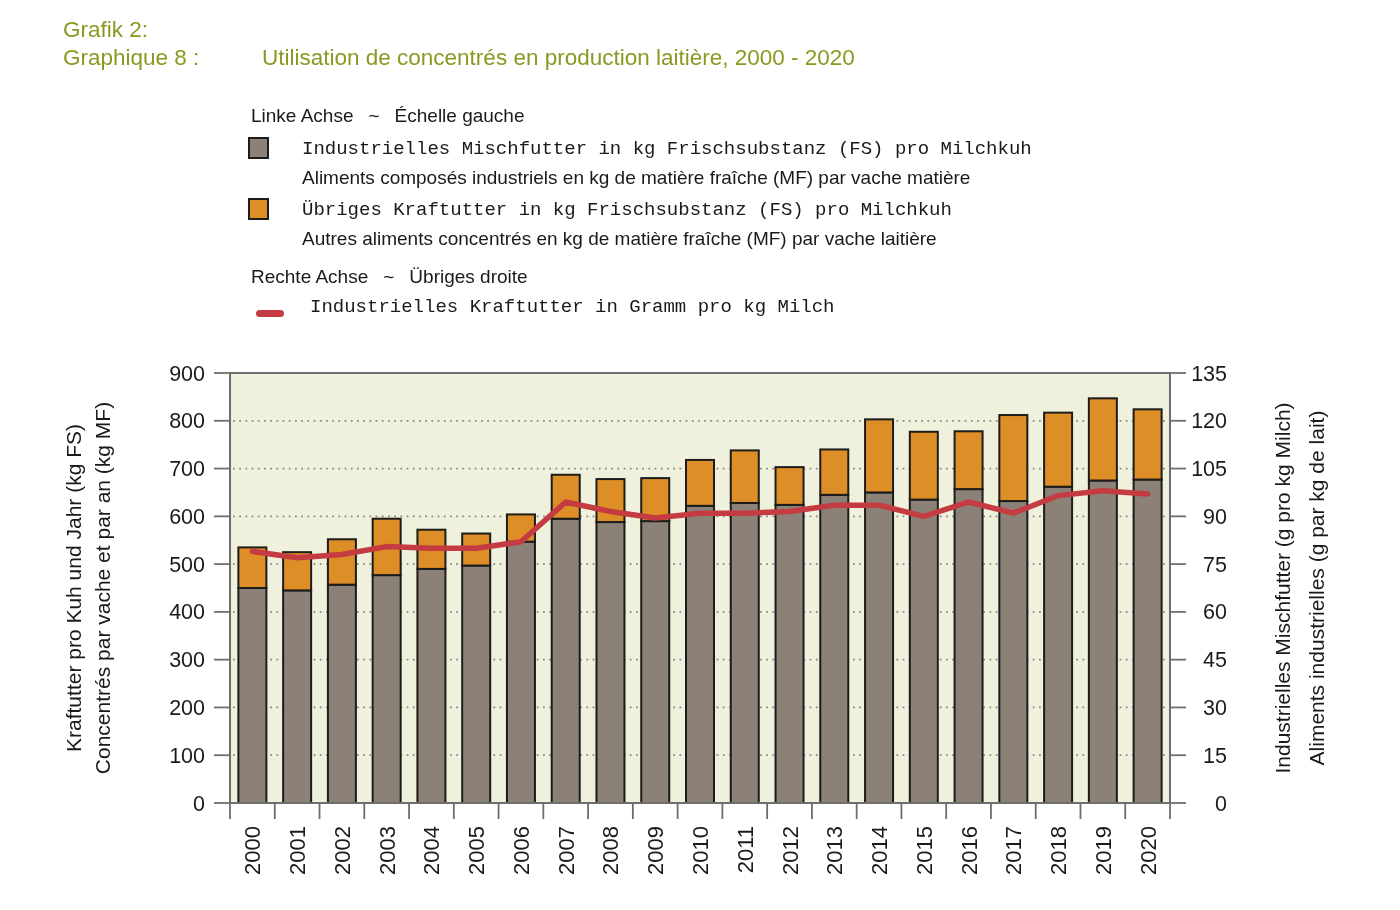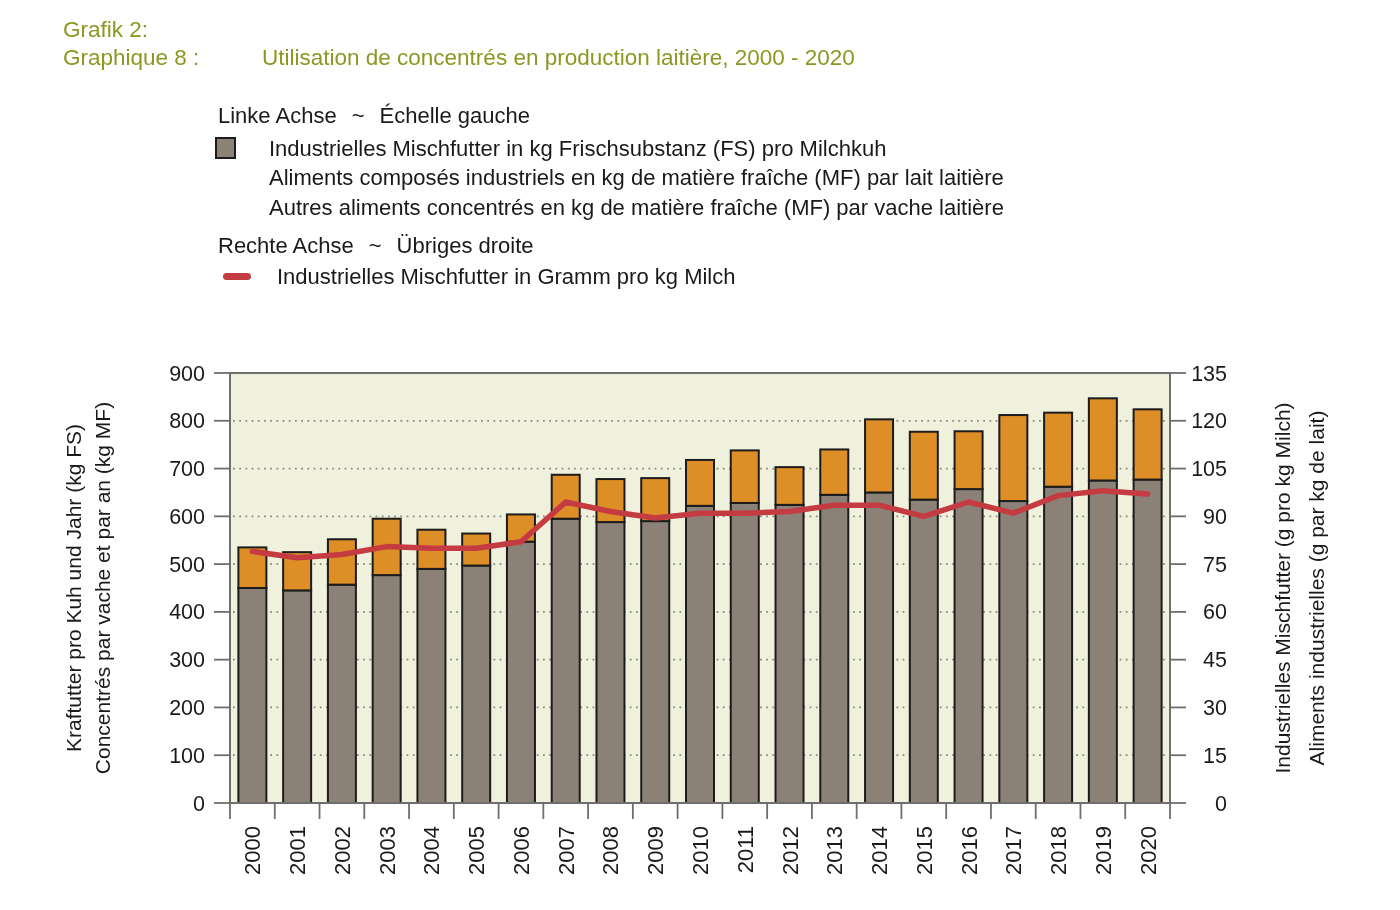--- a/index.html
+++ b/index.html
@@ -3,24 +3,24 @@
 <meta charset="utf-8">
 <style>
   html,body{margin:0;padding:0;background:#ffffff;}
   #stage{position:relative;width:1400px;height:910px;background:#ffffff;overflow:hidden;
          font-family:"Liberation Sans","DejaVu Sans",sans-serif;color:#1a1a1a;padding-left:37px;}
   
   .title-block{position:absolute;left:63px;top:16px;font-size:22.5px;line-height:28px;}
   .title-row{display:flex;}
   .title-label{display:inline-block;width:199px;flex:0 0 199px;}
   
-  .legend{position:absolute;left:215px;top:106px;font-size:22px;line-height:19px;}
+  .legend{position:absolute;left:248px;top:106px;font-size:19px;line-height:19px;}
   .legend-heading{padding-left:3px;margin-bottom:12px;}
   .legend-heading .tilde{display:inline-block;margin:0 15px;}
-  .legend-item{display:flex;align-items:center;margin-bottom:9px;}
+  .legend-item{display:flex;align-items:flex-end;margin-bottom:9px;font-family:Liberation Mono, monospace;}
   .legend-item .swatch{width:17px;height:18px;border:2px solid #1c1c1c;margin-right:33px;flex:0 0 17px;}
   .legend-item .line-marker{width:28px;height:7px;border-radius:4px;margin:0 26px 0 8px;flex:0 0 28px;}
   .legend-sub{padding-left:54px;margin-bottom:11px;}
   .legend-gap{height:8px;}
   
   #chart-svg{position:absolute;left:0;top:360px;}
   #chart-svg text{font-family:"Liberation Sans","DejaVu Sans",sans-serif;}
 </style>
 </head>
 <body>
@@ -38,29 +38,33 @@
   </div>
 
   <div class="legend">
     <div class="legend-heading">
       <span>Linke Achse</span><span class="tilde">~</span><span>Échelle gauche</span>
     </div>
     <div class="legend-item">
       <span class="swatch" id="swatch-industrial" style="background: rgb(140, 129, 119);"></span>
       <span>Industrielles Mischfutter in kg Frischsubstanz (FS) pro Milchkuh</span>
     </div>
-    <div class="legend-sub">Aliments composés industriels en kg de matière fraîche (MF) par lait laitière</div>
+    <div class="legend-sub">Aliments composés industriels en kg de matière fraîche (MF) par vache matière</div>
+    <div class="legend-item">
+      <span class="swatch" id="swatch-other" style="background: rgb(222, 142, 38);"></span>
+      <span>Übriges Kraftutter in kg Frischsubstanz (FS) pro Milchkuh</span>
+    </div>
     <div class="legend-sub">Autres aliments concentrés en kg de matière fraîche (MF) par vache laitière</div>
     <div class="legend-gap"></div>
     <div class="legend-heading">
       <span>Rechte Achse</span><span class="tilde">~</span><span>Übriges droite</span>
     </div>
     <div class="legend-item">
       <span class="line-marker" id="line-marker" style="background: rgb(196, 59, 66);"></span>
-      <span>Industrielles Mischfutter in Gramm pro kg Milch</span>
+      <span>Industrielles Kraftutter in Gramm pro kg Milch</span>
     </div>
   </div>
 
   <svg id="chart-svg" width="1400" height="550" viewBox="0 0 1400 550">
       <rect x="230" y="13" width="940" height="430" fill="#F0F1DC"></rect>
       <line x1="233" y1="395.22222222222223" x2="1167" y2="395.22222222222223" stroke="#8A8A8A" stroke-width="1.7" stroke-dasharray="1.8 4.4"></line>
       <line x1="233" y1="347.44444444444446" x2="1167" y2="347.44444444444446" stroke="#8A8A8A" stroke-width="1.7" stroke-dasharray="1.8 4.4"></line>
       <line x1="233" y1="299.6666666666667" x2="1167" y2="299.6666666666667" stroke="#8A8A8A" stroke-width="1.7" stroke-dasharray="1.8 4.4"></line>
       <line x1="233" y1="251.88888888888889" x2="1167" y2="251.88888888888889" stroke="#8A8A8A" stroke-width="1.7" stroke-dasharray="1.8 4.4"></line>
       <line x1="233" y1="204.11111111111111" x2="1167" y2="204.11111111111111" stroke="#8A8A8A" stroke-width="1.7" stroke-dasharray="1.8 4.4"></line>

